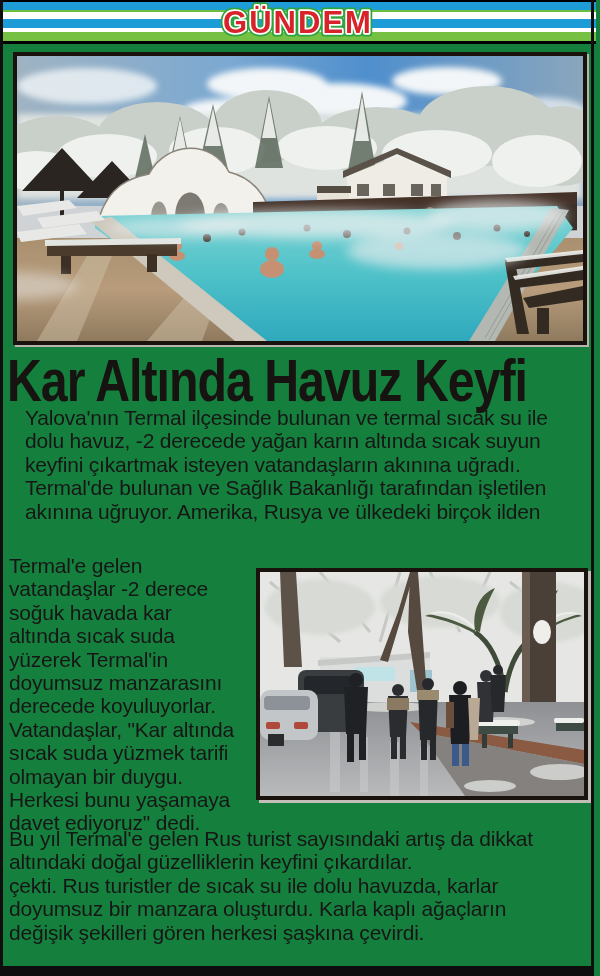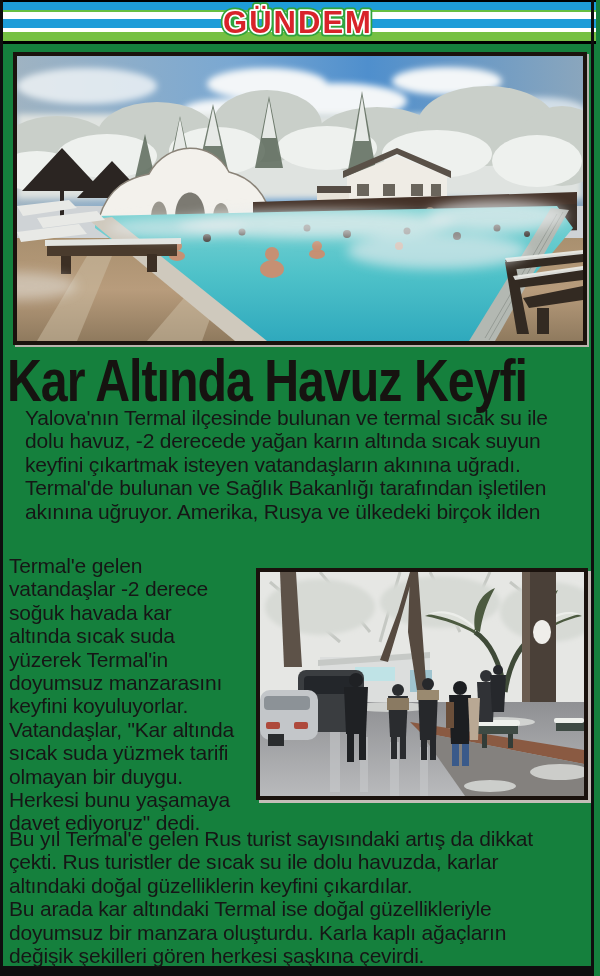--- a/index.html
+++ b/index.html
@@ -265,32 +265,31 @@
       <div class="tline">Termal'de bulunan ve Sağlık Bakanlığı tarafından işletilen</div>
       <div class="tline">akınına uğruyor. Amerika, Rusya ve ülkedeki birçok ilden</div>
     </div>
   <div class="tblock blockB">
       <div class="tline">Termal'e gelen</div>
       <div class="tline">vatandaşlar -2 derece</div>
       <div class="tline">soğuk havada kar</div>
       <div class="tline">altında sıcak suda</div>
       <div class="tline">yüzerek Termal'in</div>
       <div class="tline">doyumsuz manzarasını</div>
-      <div class="tline">keyfini koyuluyorlar.</div>
+      <div class="tline">derecede koyuluyorlar.</div>
       <div class="tline">Vatandaşlar, "Kar altında</div>
       <div class="tline">sıcak suda yüzmek tarifi</div>
       <div class="tline">olmayan bir duygu.</div>
       <div class="tline">Herkesi bunu yaşamaya</div>
       <div class="tline">davet ediyoruz" dedi.</div>
     </div>
   <div class="tblock blockC">
       <div class="tline">Bu yıl Termal'e gelen Rus turist sayısındaki artış da dikkat</div>
+      <div class="tline">altındaki doğal güzelliklerin keyfini çıkardılar.</div>
       <div class="tline">çekti. Rus turistler de sıcak su ile dolu havuzda, karlar</div>
-      <div class="tline">altındaki doğal güzelliklerin keyfini çıkardılar.</div>
-      <div class="tline">Bu arada kar altındaki Termal ise doğal güzellikleriyle</div>
       <div class="tline">doyumsuz bir manzara oluşturdu. Karla kaplı ağaçların</div>
       <div class="tline">değişik şekilleri gören herkesi şaşkına çevirdi.</div>
     </div>
 
   <div class="photo photo-street">
     <svg width="324" height="224" viewBox="0 0 324 224">
       <defs>
         <linearGradient id="road" x1="0" y1="0" x2="0" y2="1">
           <stop offset="0" stop-color="#8f9093"></stop>
             <stop offset="1" stop-color="#b9babc"></stop>

